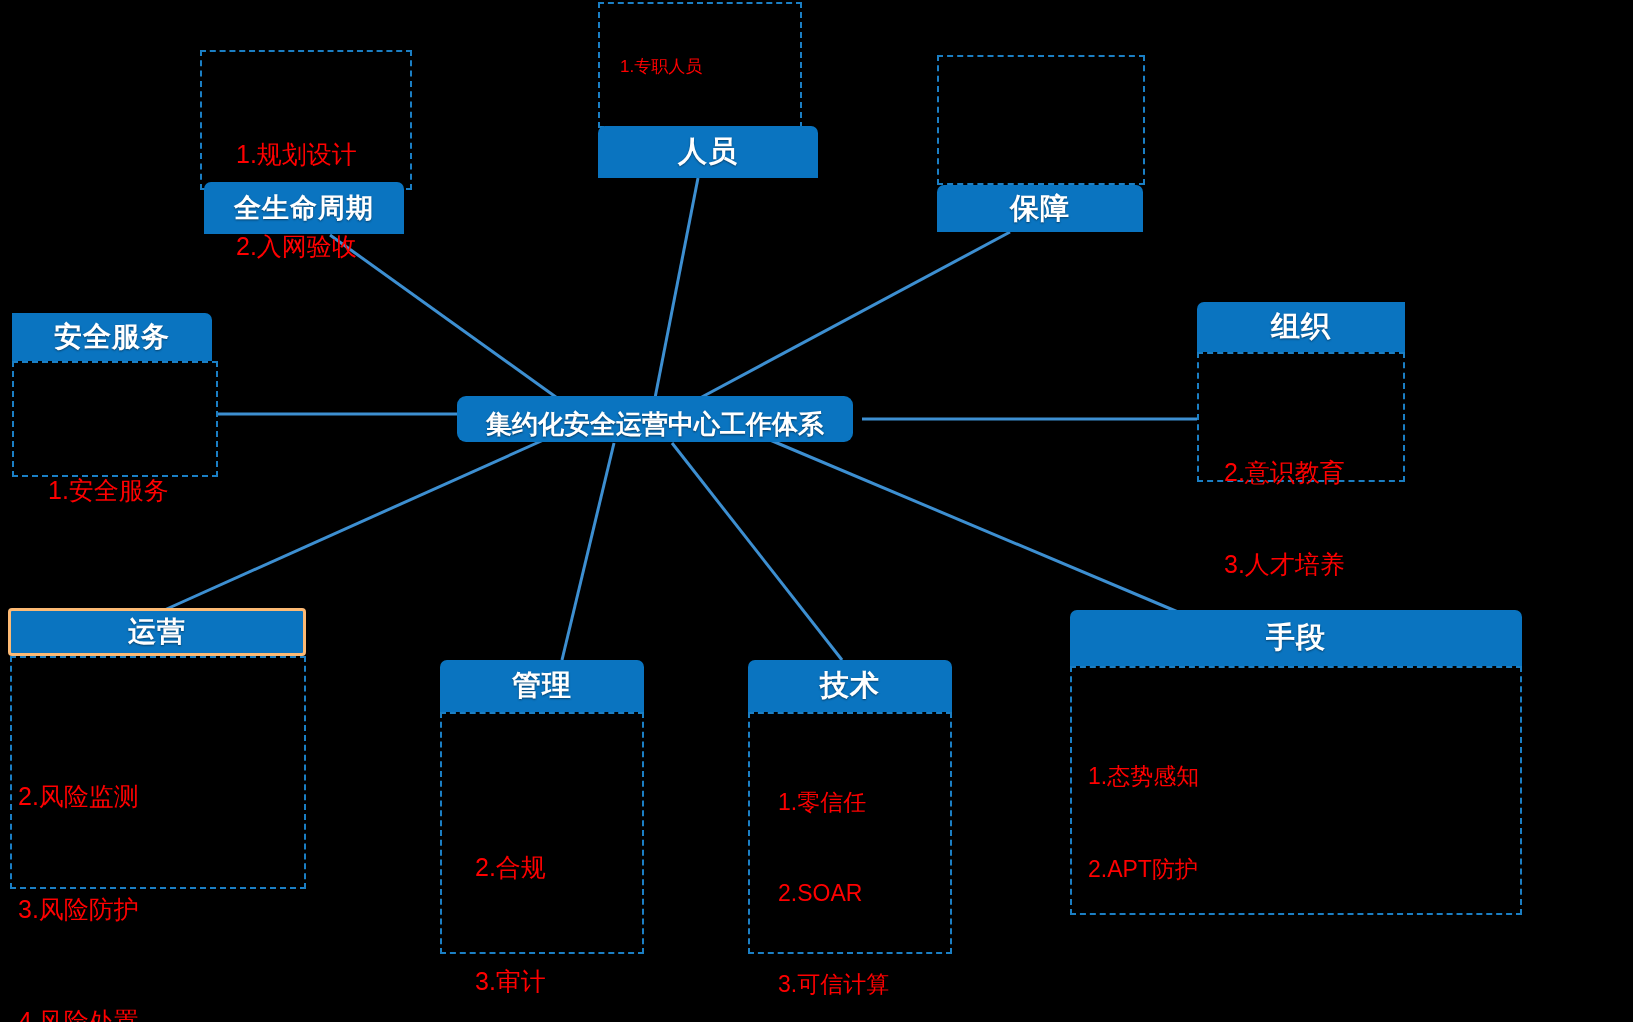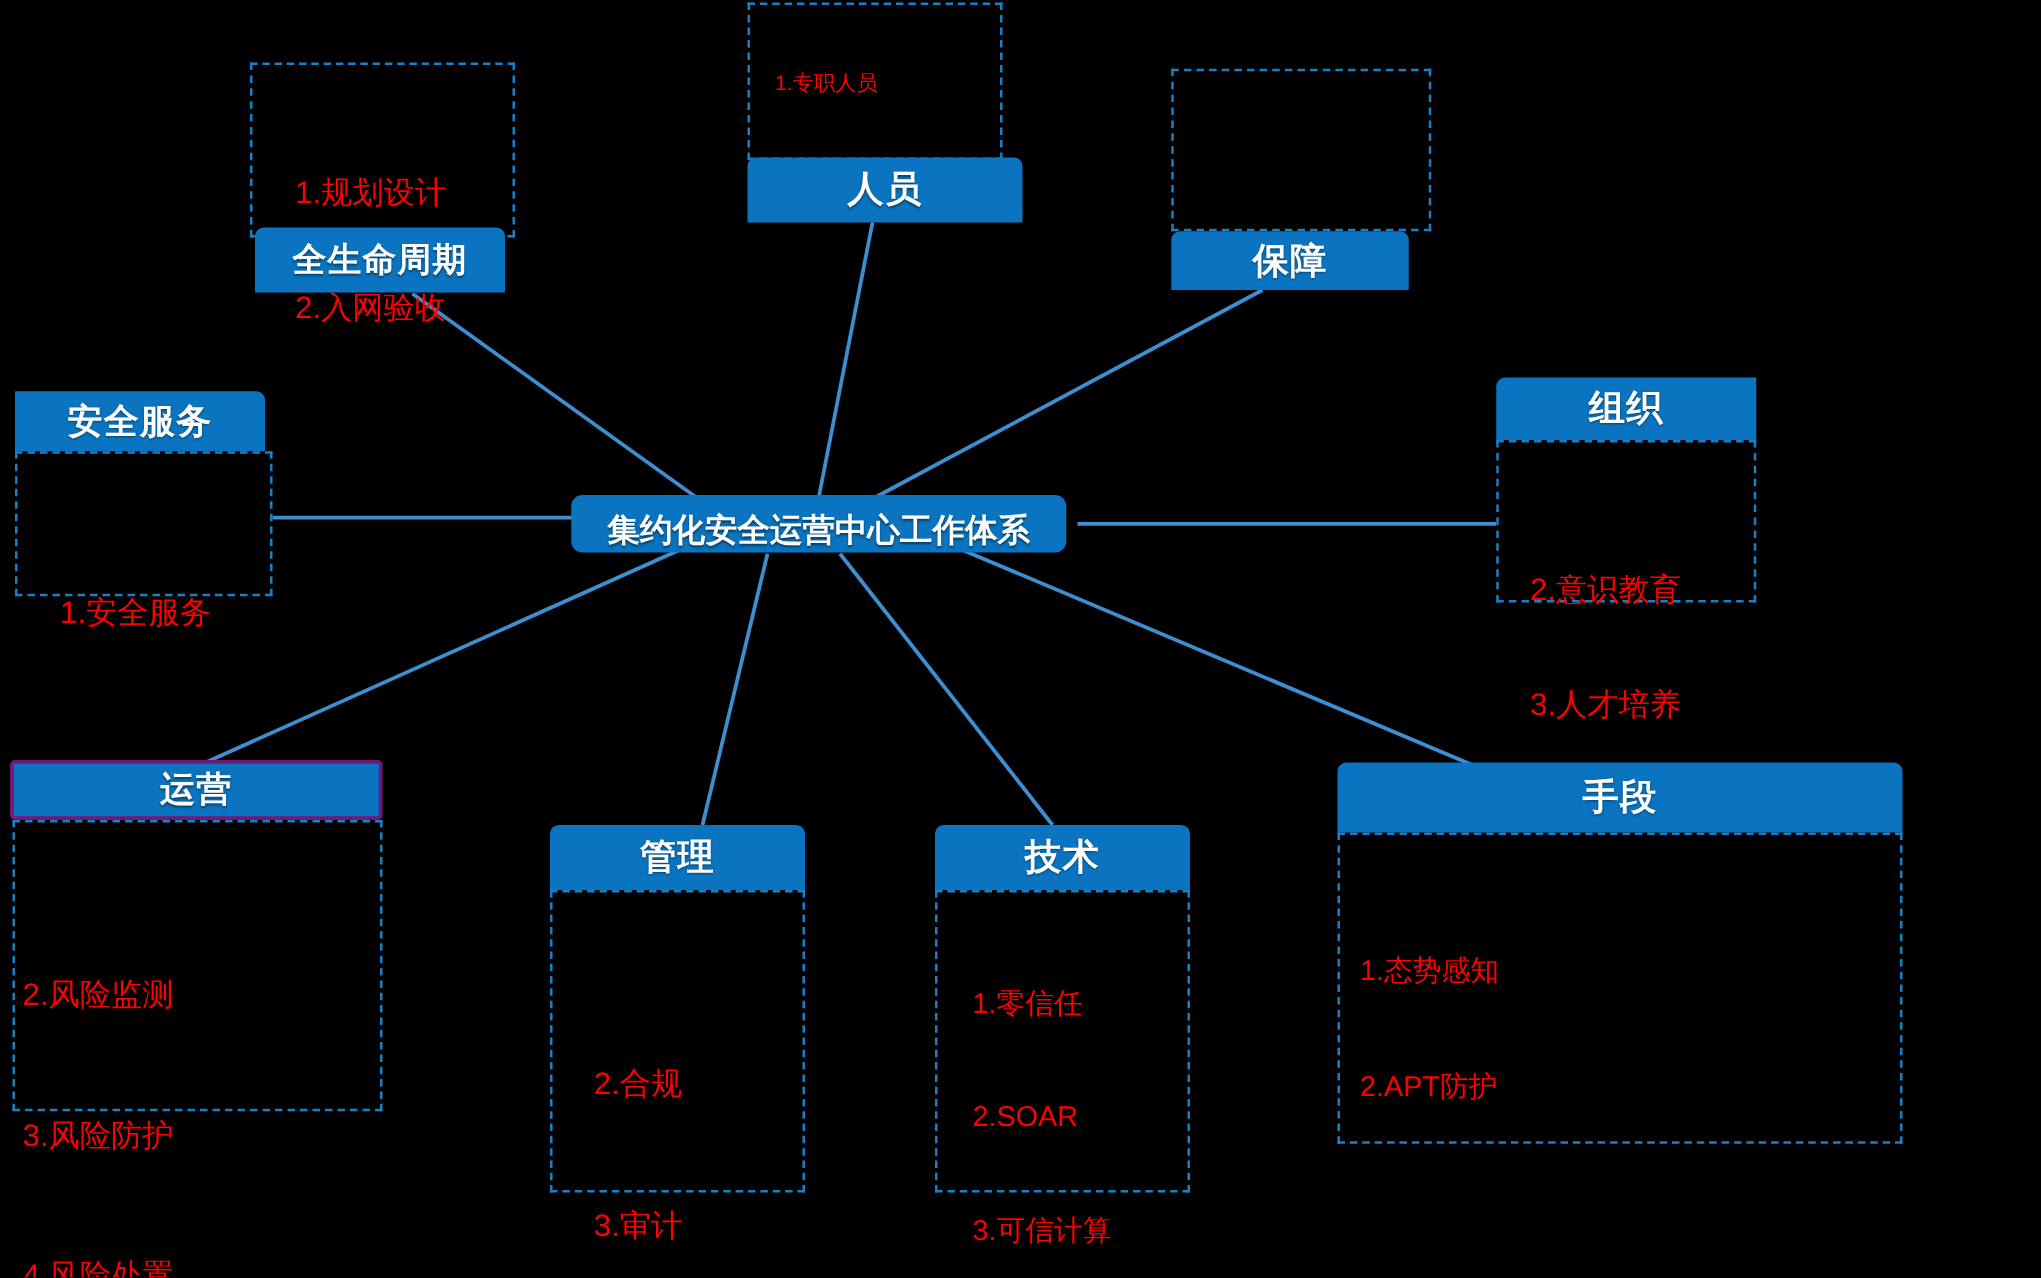--- a/index.html
+++ b/index.html
@@ -14,21 +14,21 @@
   .node{position:absolute;}
   .hdr{
     position:absolute;background:#0a74c0;color:#ffffff;
     font-weight:bold;display:flex;align-items:center;justify-content:center;
     letter-spacing:1px;text-shadow:0 1px 2px rgba(0,0,0,.45);
     box-sizing:border-box;
   }
   .hdr.r-tl{border-radius:7px 0 0 0;}
   .hdr.r-top{border-radius:7px 7px 0 0;}
   .hdr.r-tr{border-radius:0 7px 0 0;}
-  .hdr.sel{border:3px solid #701a75;border-radius:4px;}
+  .hdr.sel{border:3px solid #fdba74;border-radius:4px;}
 
   .body{
     position:absolute;border:2px dashed #1b7fc4;box-sizing:border-box;
     background:transparent;
   }
   .items{
     position:absolute;color:#ff0000;font-weight:normal;
     white-space:pre;line-height:1.22;
   }
   .items .li{display:block;}
@@ -84,21 +84,21 @@
     <div class="hdr r-top" style="left:598px;top:126px;width:220px;height:52px;font-size:29px;">
       <span>人员</span>
     </div>
   </div>
 
   <div class="node">
     <div class="body" style="left:937px;top:55px;width:208px;height:130px;"></div>
     <div class="items" style="left:966px;top:124px;width:190px;font-size:25px;">
       <span class="li uline">2.云化设施</span>
     </div>
-    <div class="hdr r-top" style="left:937px;top:185px;width:190px;height:47px;font-size:29px;">
+    <div class="hdr r-top" style="left:937px;top:185px;width:206px;height:47px;font-size:29px;">
       <span>保障</span>
     </div>
   </div>
 
   <div class="node">
     <div class="hdr r-tl" style="left:1197px;top:302px;width:208px;height:50px;font-size:29px;">
       <span>组织</span>
     </div>
     <div class="body" style="left:1197px;top:352px;width:208px;height:130px;"></div>
     <div class="items" style="left:1224px;top:396px;width:195px;font-size:25px;">

